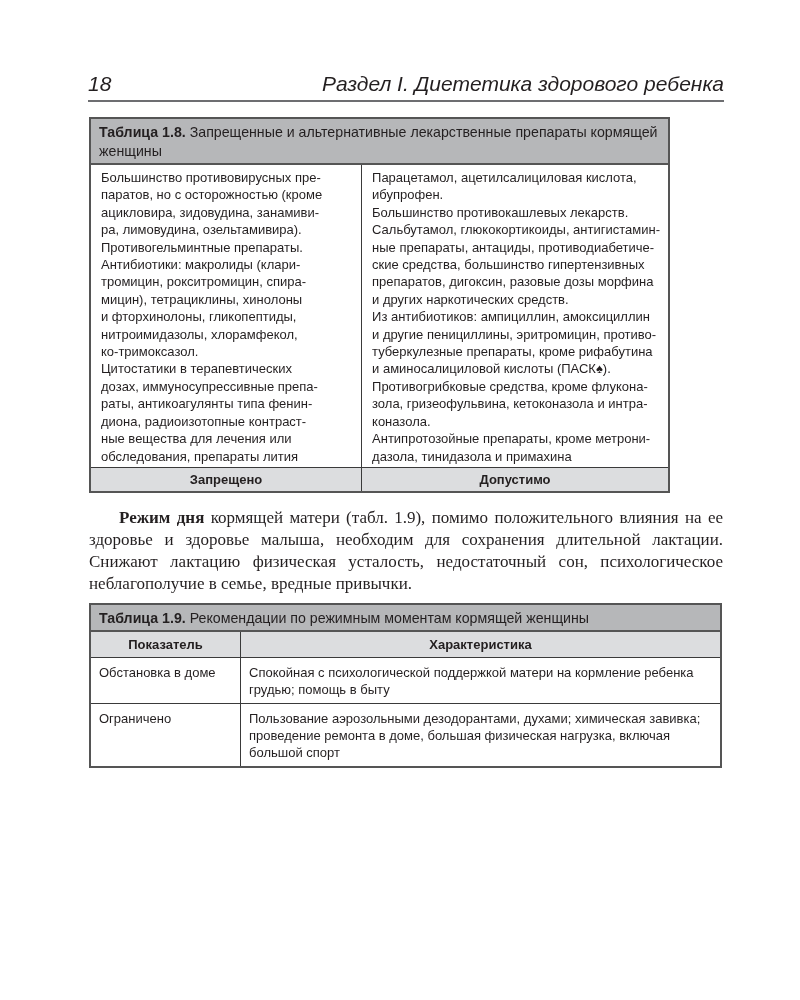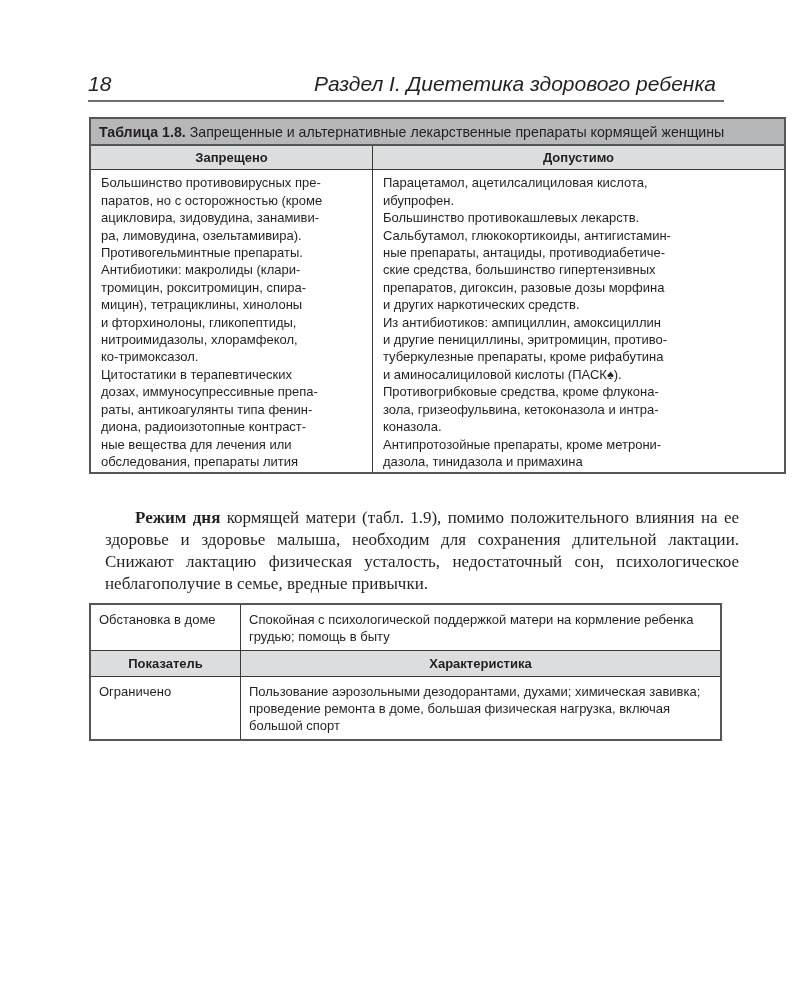--- a/index.html
+++ b/index.html
@@ -1,28 +1,28 @@
 <!DOCTYPE html>
 <html><head>
 <meta charset="utf-8">
 <style>
   html, body { margin: 0; padding: 0; background: #ffffff; }
   body { width: 800px; height: 1000px; position: relative; overflow: hidden; color: #231f20; }
   .sans { font-family: "Liberation Sans", "DejaVu Sans", sans-serif; }
-  .serif { font-family: "Liberation Serif", "DejaVu Serif", serif; margin-left: 16px; }
+  .serif { font-family: "Liberation Serif", "DejaVu Serif", serif; }
 
   .running-head { position: absolute; left: 88px; top: 68px; width: 636px; height: 24px; font-style: italic; font-size: 21px; }
   .running-head .page-num { position: absolute; left: 0; top: 4px; }
-  .running-head .section { position: absolute; right: 8px; top: 4px; }
+  .running-head .section { position: absolute; right: 0; top: 4px; }
   .head-rule { position: absolute; left: 88px; top: 100px; width: 636px; height: 2px; background: #6d6e71; }
 
   table { border-collapse: collapse; position: absolute; left: 89px; }
   td, th { border: 1px solid #3a3a3a; vertical-align: top; }
 
-  #t18 { top: 117px; width: 697px; font-size: 13px; line-height: 17.4px; border: 2px solid #555; }
+  #t18 { top: 117px; width: 581px; font-size: 13px; line-height: 17.4px; border: 2px solid #555; }
   #t18 .caption-cell { background: #b6b7b9; padding: 4px 8px 2px 8px; font-size: 14.2px; line-height: 19px; border: 2px solid #555; }
   #t18 .hdr { background: #dcdddf; font-weight: bold; text-align: center; padding: 3px 0; font-size: 13px; }
   #t18 .col-left { width: 263px; padding: 4px 8px 2px 10px; }
   #t18 .col-right { padding: 4px 8px 2px 10px; }
   .cell-line { display: block; white-space: nowrap; }
 
   .body-para { position: absolute; left: 89px; top: 490px; width: 634px; font-size: 17px; line-height: 22px; text-align: justify; text-indent: 30px; }
   .body-para b { font-weight: bold; }
 
   #t19 { top: 603px; width: 633px; font-size: 13px; line-height: 17px; border: 2px solid #555; }
@@ -40,24 +40,20 @@
   <span class="section">Раздел I. Диететика здорового ребенка</span>
 </div>
 <div class="head-rule"></div>
 
 <table id="t18" class="sans">
   <tbody>
       <tr>
     <td colspan="2" class="caption-cell">
       <span class="bold">Таблица 1.8.</span><span> Запрещенные и альтернативные лекарственные препараты кормящей женщины</span>
     </td>
-  </tr>
-  <tr>
-    <th class="hdr">Запрещено</th>
-    <th class="hdr">Допустимо</th>
   </tr>
   <tr>
     <td class="col-left" id="forbidden-cell">
           <span class="cell-line">Большинство противовирусных пре-</span>
           <span class="cell-line">паратов, но с осторожностью (кроме</span>
           <span class="cell-line">ацикловира, зидовудина, занамиви-</span>
           <span class="cell-line">ра, лимовудина, озельтамивира).</span>
           <span class="cell-line">Противогельминтные препараты.</span>
           <span class="cell-line">Антибиотики: макролиды (клари-</span>
           <span class="cell-line">тромицин, рокситромицин, спира-</span>
@@ -85,35 +81,44 @@
           <span class="cell-line">и другие пенициллины, эритромицин, противо-</span>
           <span class="cell-line">туберкулезные препараты, кроме рифабутина</span>
           <span class="cell-line">и аминосалициловой кислоты (ПАСК♠).</span>
           <span class="cell-line">Противогрибковые средства, кроме флукона-</span>
           <span class="cell-line">зола, гризеофульвина, кетоконазола и интра-</span>
           <span class="cell-line">коназола.</span>
           <span class="cell-line">Антипротозойные препараты, кроме метрони-</span>
           <span class="cell-line">дазола, тинидазола и примахина</span>
         </td>
   </tr>
+  <tr>
+    <th class="hdr">Запрещено</th>
+    <th class="hdr">Допустимо</th>
+  </tr>
 </tbody>
   </table>
 
 <p class="body-para serif">
   <b>Режим дня</b><span> кормящей матери (табл. 1.9), помимо положительного влияния на ее здоровье и здоровье малыша, необходим для сохранения длительной лактации. Снижают лактацию физическая усталость, недостаточный сон, психологическое неблагополучие в семье, вредные привычки.</span>
 </p>
 
 <table id="t19" class="sans">
   <tbody>
-  <tr>
-    <td class="c1">Обстановка в доме</td>
-    <td class="c2">Спокойная с психологической поддержкой матери на кормление ребенка грудью; помощь в быту</td>
+      <tr>
+    <td colspan="2" class="caption-cell">
+      <span class="bold">Таблица 1.9.</span><span> Рекомендации по режимным моментам кормящей женщины</span>
+    </td>
   </tr>
   <tr>
     <th class="hdr">Показатель</th>
     <th class="hdr">Характеристика</th>
+  </tr>
+  <tr>
+    <td class="c1">Обстановка в доме</td>
+    <td class="c2">Спокойная с психологической поддержкой матери на кормление ребенка грудью; помощь в быту</td>
   </tr>
   <tr>
     <td class="c1">Ограничено</td>
     <td class="c2">Пользование аэрозольными дезодорантами, духами; химическая завивка; проведение ремонта в доме, большая физическая нагрузка, включая большой спорт</td>
   </tr>
 </tbody>
   </table>
 
 </body></html>

